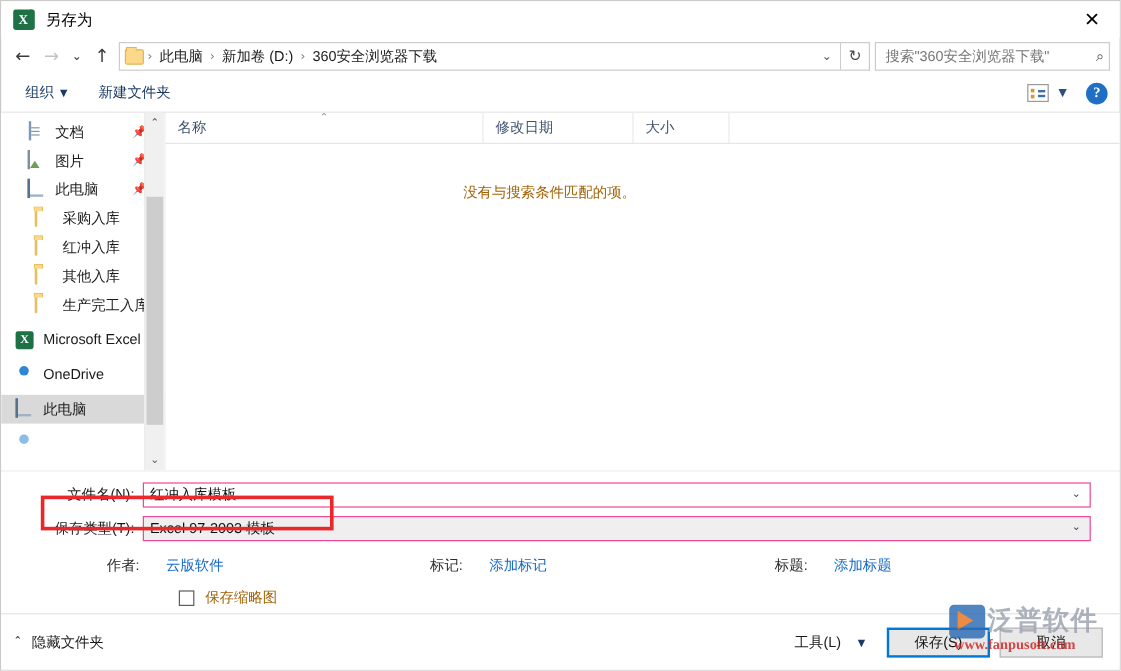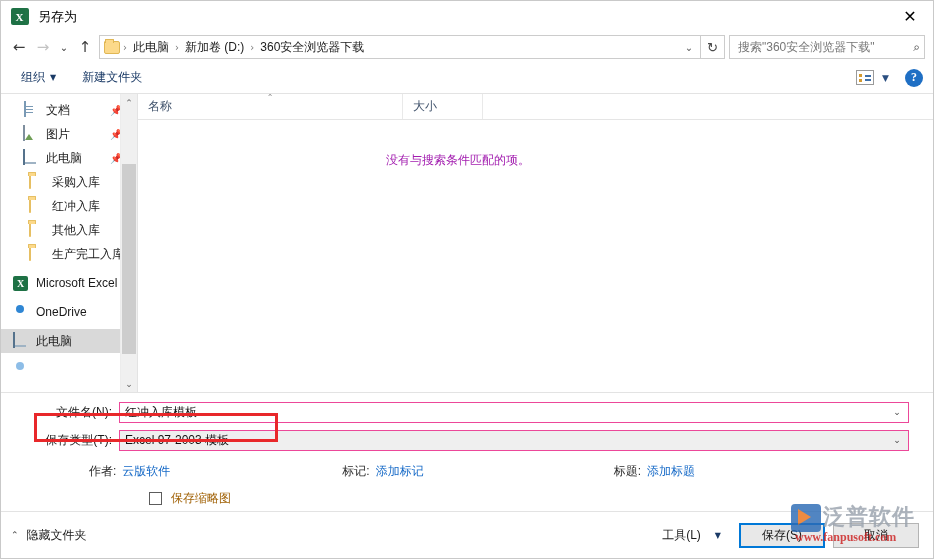--- a/index.html
+++ b/index.html
@@ -241,21 +241,21 @@
   .sort-caret {
     position: absolute; left: 50%; top: -1px; transform: translateX(-50%);
     font-size: 8px; color: #8a8a8a; font-family:"DejaVu Sans",sans-serif;
   }
   .col-name { width: 265px; flex: 0 0 265px; }
   .col-date { width: 125px; flex: 0 0 125px; }
   .col-type { width: 120px; flex: 0 0 120px; }
   .col-size { width: 80px; flex: 0 0 80px; }
   .col-rest { flex: 1; border-right: none; }
   .empty-msg {
-    padding-top: 32px; text-align: center; color: #a21caf; font-size: 12px;
+    padding-top: 32px; text-align: center; color: #a16207; font-size: 12px;
   }
   .empty-inner { margin-right: 155px; }
 
   
   .form-area { flex: 0 0 auto; padding: 8px 16px 0 0; background: #fff; position: relative; }
   .form-row { display: flex; align-items: center; height: 22px; margin-bottom: 6px; }
   .form-label {
     width: 118px; flex: 0 0 118px; text-align: right; padding-right: 7px;
     font-size: 12px; color: #1a1a1a; white-space: nowrap;
   }
@@ -267,21 +267,21 @@
   .combo.grey { background: #efefef; }
   .combo-val { flex: 1; white-space: nowrap; overflow: hidden; }
   .combo-arrow {
     width: 22px; text-align: center; font-size: 9px; color: #4a4a4a;
     font-family:"DejaVu Sans",sans-serif;
   }
   .meta-row {
     display: flex; align-items: center; height: 28px; margin-top: 6px;
     font-size: 12px; color: #2b2b2b;
   }
-  .meta-cell { display: flex; gap: 6px; white-space: nowrap; }
+  .meta-cell { display: flex; gap: 22px; white-space: nowrap; }
   .meta-key { color: #2b2b2b; }
   .meta-val { color: #1569c7; cursor: pointer; }
   .thumb-row { display: flex; align-items: center; height: 26px; padding-left: 148px; gap: 9px; }
   .chk {
     width: 13px; height: 13px; border: 1px solid #5c5c5c; background: #fff;
     cursor: pointer; flex: 0 0 13px;
   }
   .thumb-label { color: #a16207; font-size: 12px; cursor: pointer; }
 
   
@@ -449,20 +449,23 @@
     </div>
 
     <div class="splitter"></div>
 
     <div class="filelist">
       <div class="col-header">
         <div class="col col-name">
           <span class="sort-caret">⌃</span>
           <span>名称</span>
         </div>
+        <div class="col col-date">
+          <span>修改日期</span>
+        </div>
         <div class="col col-size">
           <span>大小</span>
         </div>
         <div class="col col-rest"></div>
       </div>
       <div class="empty-msg">
         <div class="empty-inner">没有与搜索条件匹配的项。</div>
       </div>
     </div>
   </div>

